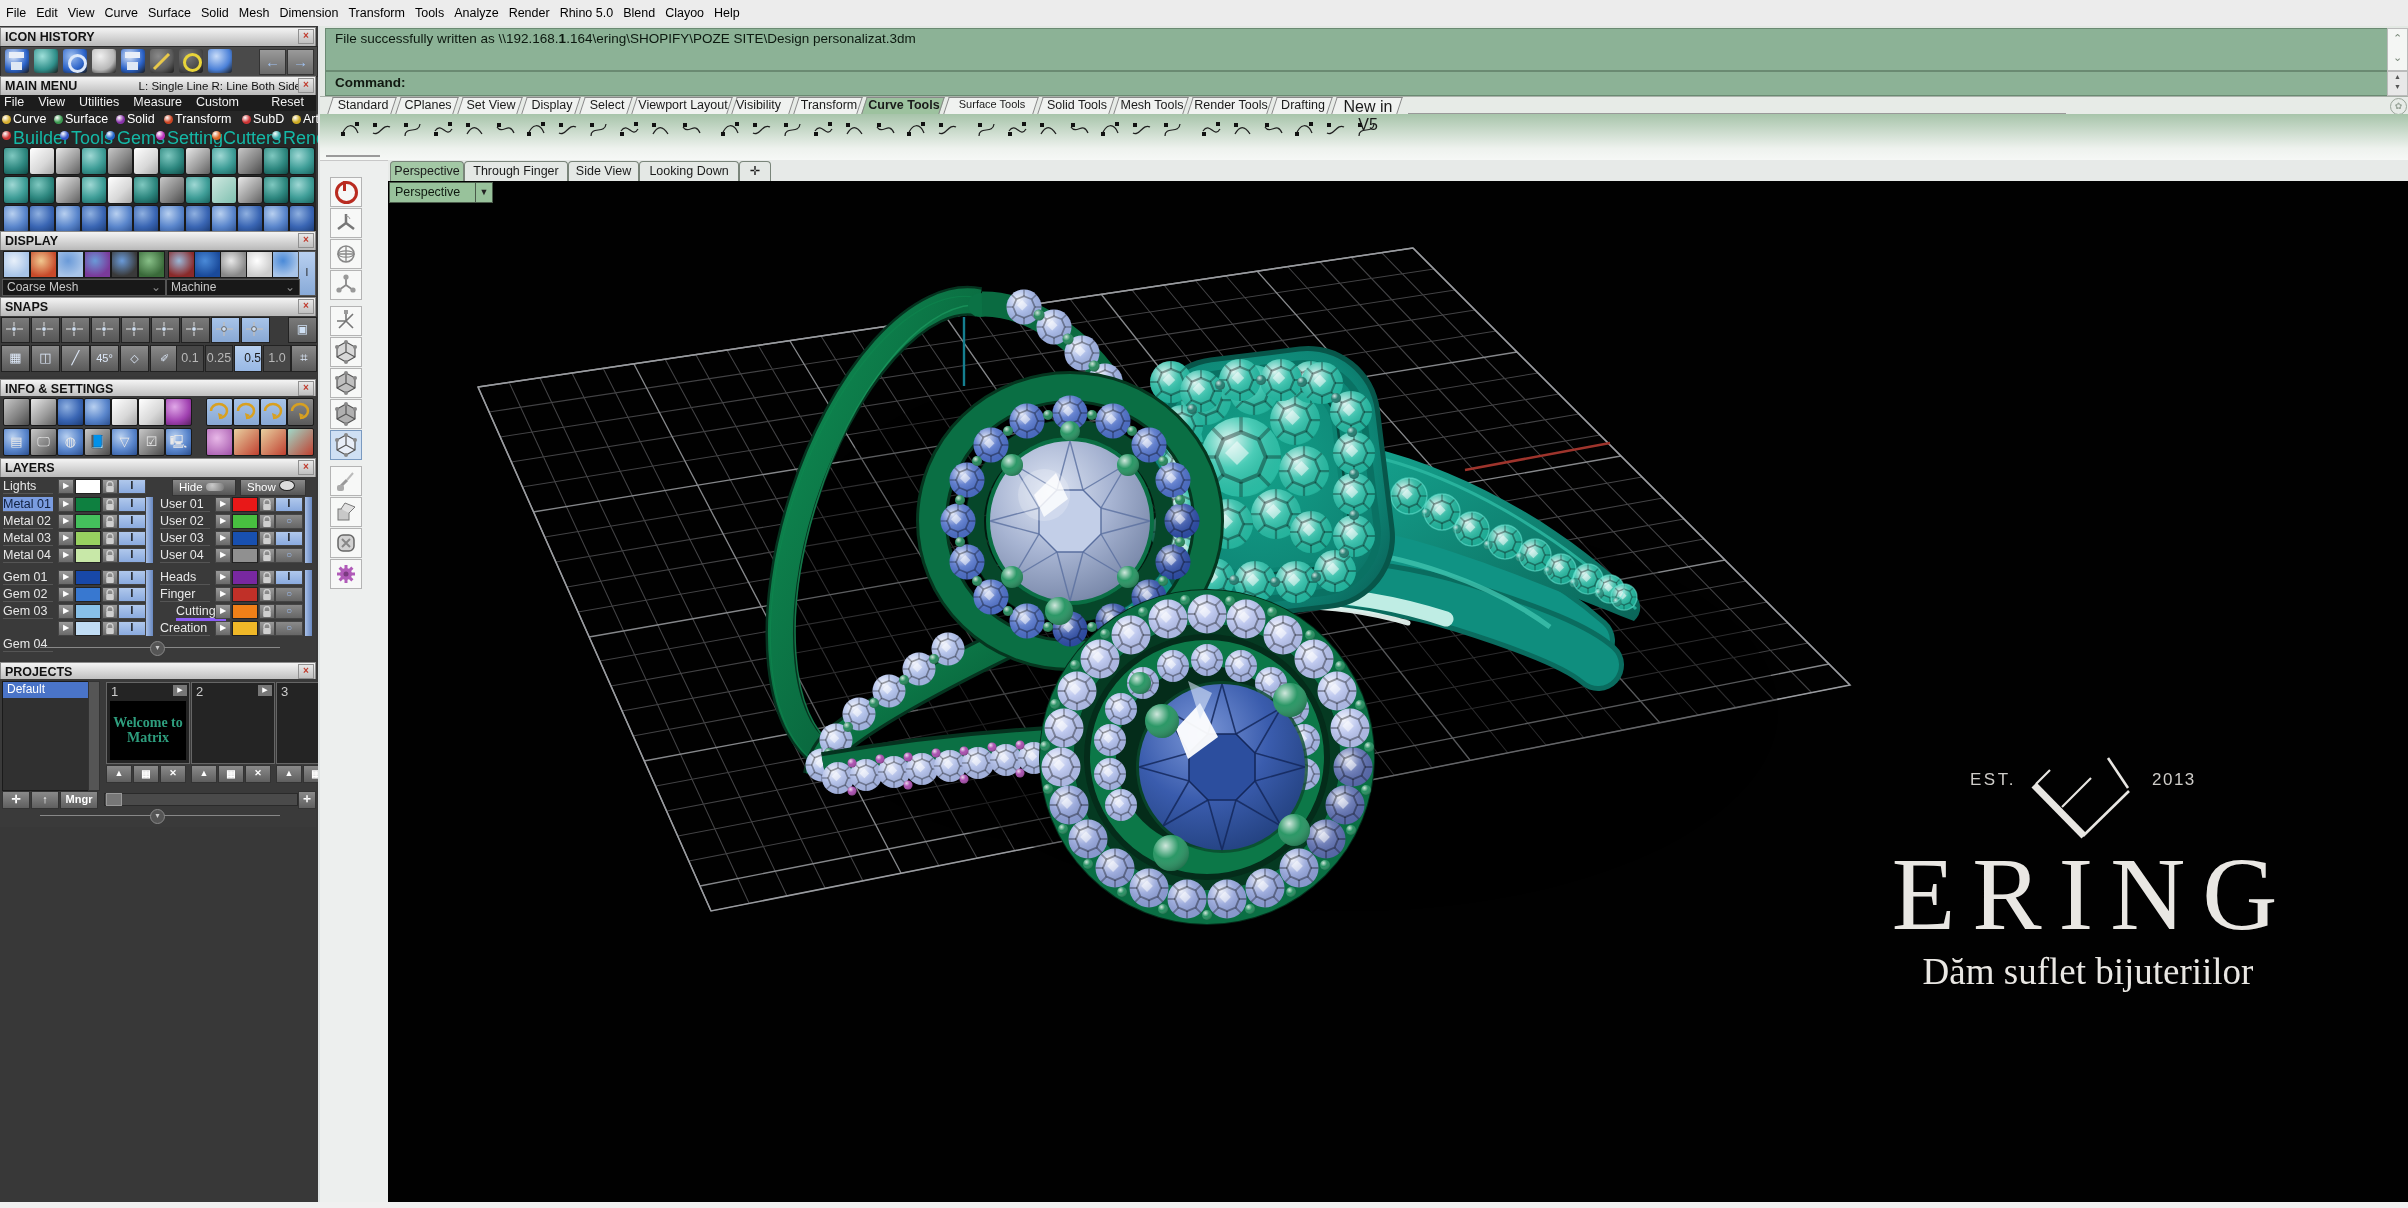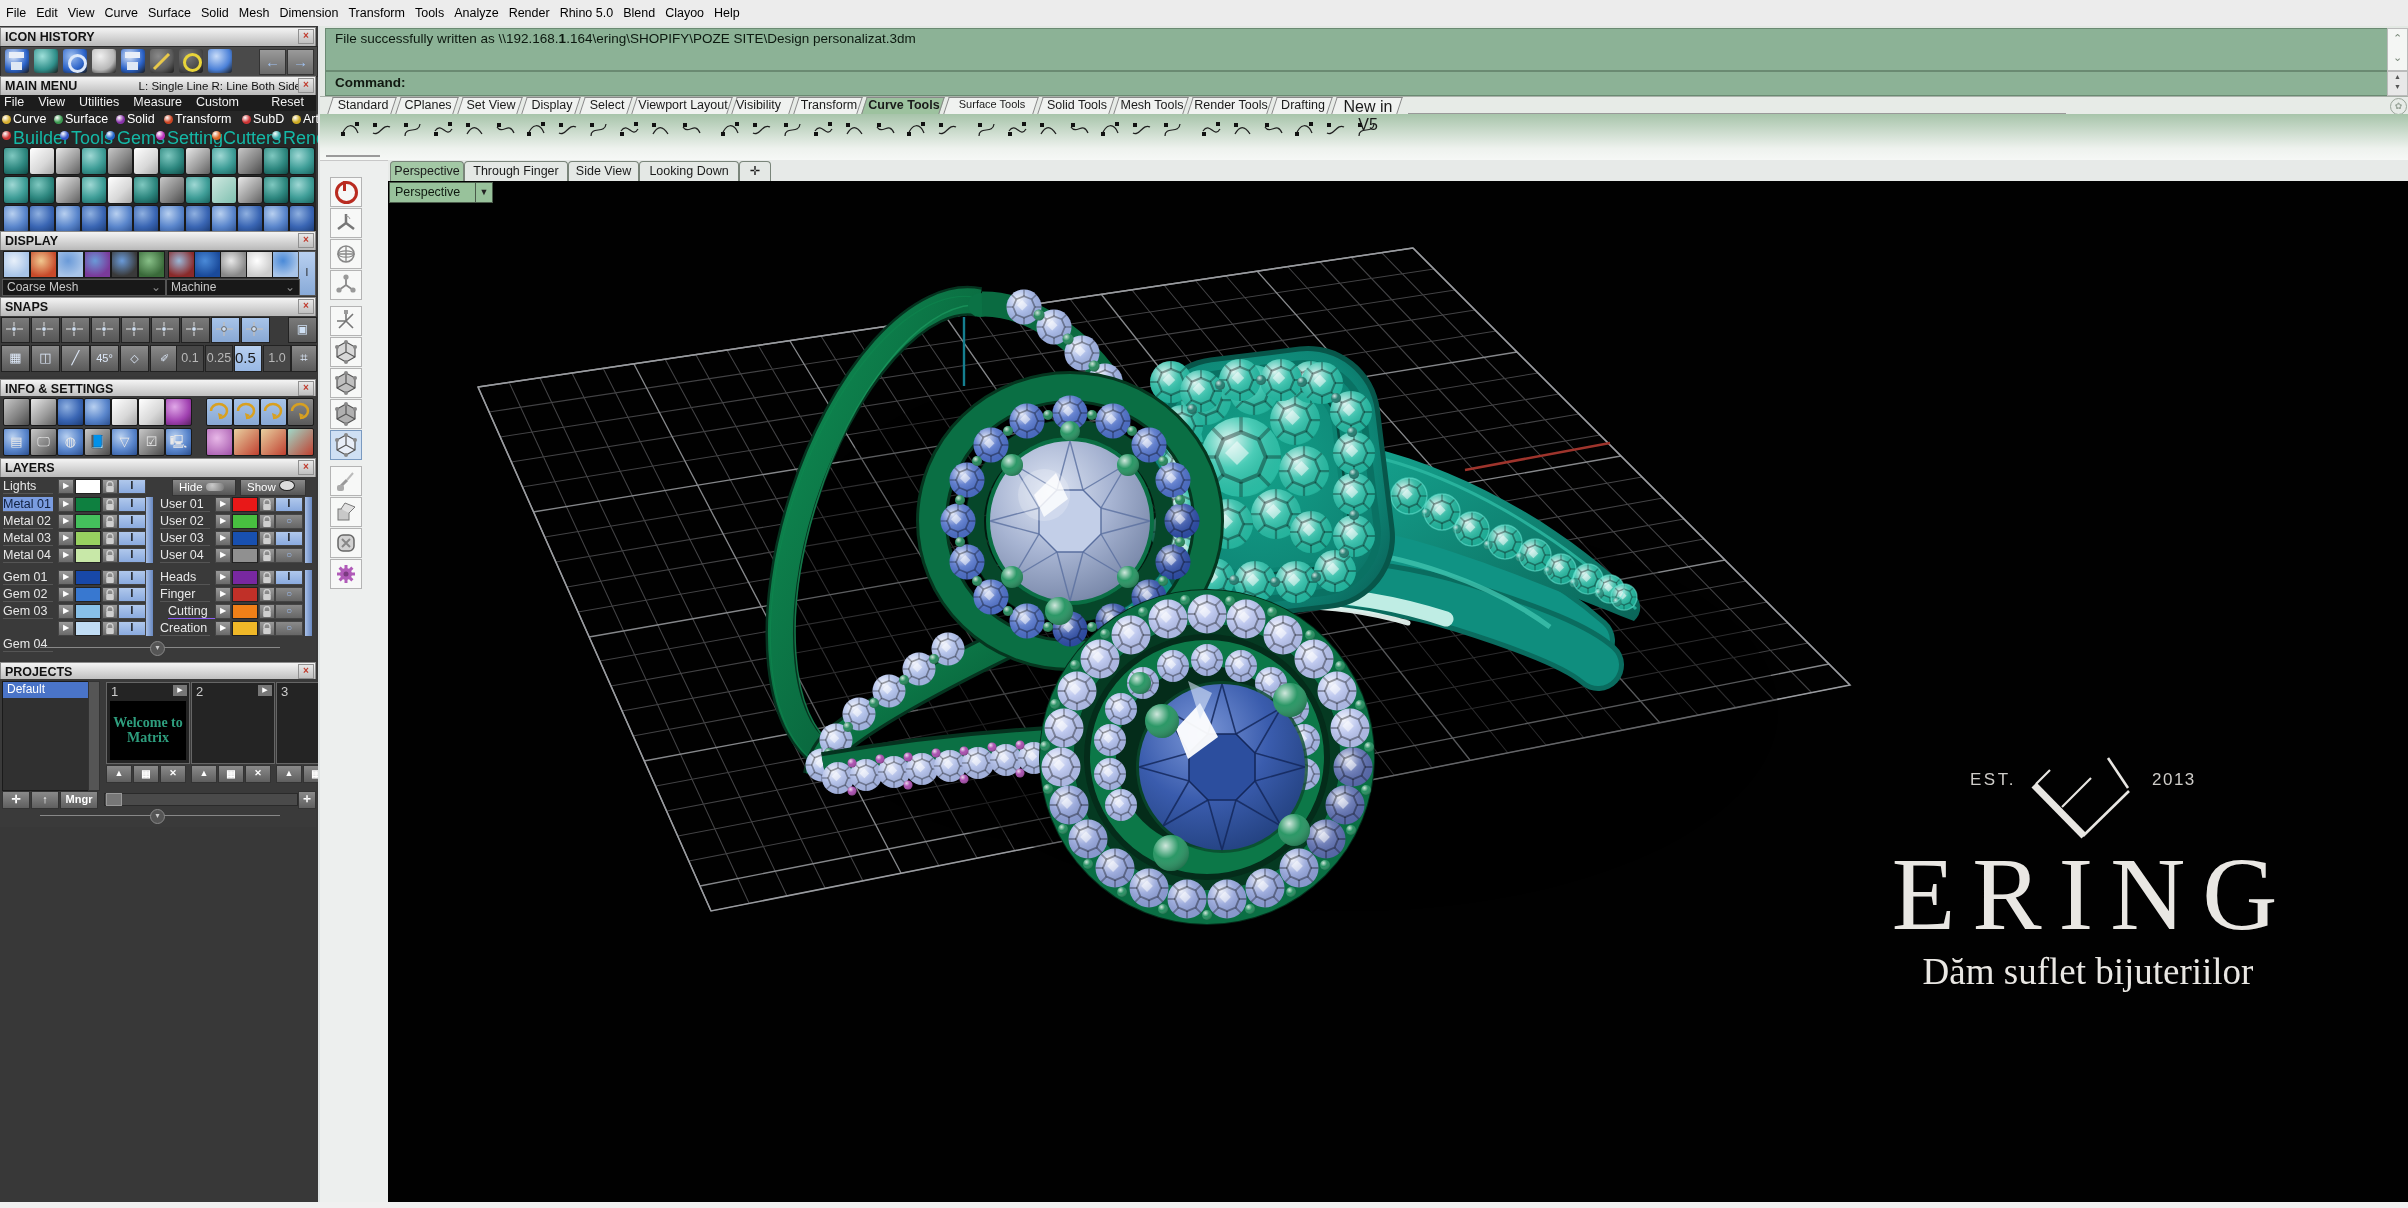--- a/index.html
+++ b/index.html
@@ -806,21 +806,21 @@
         </svg></span>
       <span style="position:absolute;left:288px;top:1px;width:27px;height:24px;background:linear-gradient(#7a7a7a,#565656);border:1px solid #222;text-align:center;color:#cfe0f4;line-height:23px;font-size:12px">▣</span>
       <span style="position:absolute;left:1px;top:29px;width:27px;height:25px;background:linear-gradient(#8a8a8a,#5a5a5a);border:1px solid #222;text-align:center;color:#dde8f8;font-size:13px;line-height:24px">▦</span>
       <span style="position:absolute;left:31px;top:29px;width:27px;height:25px;background:linear-gradient(#8a8a8a,#5a5a5a);border:1px solid #222;text-align:center;color:#dde8f8;font-size:13px;line-height:24px">◫</span>
       <span style="position:absolute;left:61px;top:29px;width:27px;height:25px;background:linear-gradient(#8a8a8a,#5a5a5a);border:1px solid #222;text-align:center;color:#dde8f8;font-size:13px;line-height:24px">╱</span>
       <span style="position:absolute;left:90px;top:29px;width:27px;height:25px;background:linear-gradient(#8a8a8a,#5a5a5a);border:1px solid #222;text-align:center;color:#dde8f8;font-size:11px;line-height:24px">45°</span>
       <span style="position:absolute;left:120px;top:29px;width:27px;height:25px;background:linear-gradient(#8a8a8a,#5a5a5a);border:1px solid #222;text-align:center;color:#dde8f8;font-size:11px;line-height:24px">◇</span>
       <span style="position:absolute;left:150px;top:29px;width:27px;height:25px;background:linear-gradient(#8a8a8a,#5a5a5a);border:1px solid #222;text-align:center;color:#dde8f8;font-size:11px;line-height:24px">✐</span>
       <span style="position:absolute;left:176px;top:29px;width:26px;height:25px;background:#474747;border:1px solid #222;color:#b8b8b8;font-size:12.5px;text-align:center;line-height:24px">0.1</span>
       <span style="position:absolute;left:205px;top:29px;width:26px;height:25px;background:#474747;border:1px solid #222;color:#b8b8b8;font-size:12.5px;text-align:center;line-height:24px">0.25</span>
-      <span style="position:absolute;left:234px;top:29px;width:26px;height:25px;background:linear-gradient(#b8d0f0,#98b8e4);border:1px solid #222;color:#1a1a1a;font-size:15px;text-align:left;line-height:24px">0.5</span>
+      <span style="position:absolute;left:234px;top:29px;width:26px;height:25px;background:linear-gradient(#b8d0f0,#98b8e4);border:1px solid #222;color:#1a1a1a;font-size:12px;text-align:right;line-height:24px">0.5</span>
       <span style="position:absolute;left:263px;top:29px;width:26px;height:25px;background:#474747;border:1px solid #222;color:#b8b8b8;font-size:12.5px;text-align:center;line-height:24px">1.0</span>
       <span style="position:absolute;left:291px;top:29px;width:24px;height:25px;background:linear-gradient(#8a8a8a,#5a5a5a);border:1px solid #222;text-align:center;color:#dde8f8;font-size:13px;line-height:24px">⌗</span>
     </div>
     <div style="position:absolute;left:0;top:353px;width:316px">
       <div style="position:relative;height:18px;background:linear-gradient(#f4f4f4,#b9b9b9);border:1px solid #8a8a8a;display:flex;align-items:center;font-weight:bold;font-size:12.5px;color:#111;padding-left:4px">INFO &amp; SETTINGS<span style="position:absolute;right:1px;top:1px;width:14px;height:13px;background:linear-gradient(#e8e8e8,#c0c0c0);border:1px solid #909090;color:#c03a2c;font-weight:bold;font-size:10px;text-align:center;line-height:12px">×</span></div>
     </div>
     <div style="position:absolute;left:0;top:370px;width:316px;height:62px;background:#3a3a3a">
       <span style="position:absolute;left:3px;top:2px;width:25px;height:26px;background:linear-gradient(135deg,#c8c8c8,#808080 60%,#4a4a4a);border:1px solid #191919;border-radius:2px"></span>
       <span style="position:absolute;left:30px;top:2px;width:25px;height:26px;background:linear-gradient(135deg,#e8e8e8,#9a9a9a 60%,#606060);border:1px solid #191919;border-radius:2px"></span>
       <span style="position:absolute;left:57px;top:2px;width:25px;height:26px;background:radial-gradient(circle at 35% 30%, #8fb0e0, #3a66b4 55%, #1a3a74);border:1px solid #191919;border-radius:2px"></span>
@@ -1006,21 +1006,21 @@
         <span style="position:absolute;left:0;top:0;width:50px;border-bottom:1px solid #555">Finger</span>
         <span style="position:absolute;left:55px;top:0;width:14px;height:13px;background:linear-gradient(#9a9a9a,#6a6a6a);border:1px solid #444;color:#fff;font-size:8px;text-align:center;line-height:12px">▶</span>
         <span style="position:absolute;left:72px;top:0;width:24px;height:13px;background:#c03028;border:1px solid #222"></span>
         <span style="position:absolute;left:99px;top:0;width:14px;height:13px;background:linear-gradient(#9a9a9a,#6a6a6a);border:1px solid #444;text-align:center;line-height:10px"><svg width="10" height="12" viewBox="0 0 10 12" style="margin-top:1px">
             <path d="M2,5V3.5A3,3 0 0 1 8,3.5V5" stroke="#cfcfcf" stroke-width="1.4" fill="none"></path>
             <rect x="1.2" y="5" width="7.6" height="6" rx="1" fill="#cfcfcf"></rect>
           </svg></span>
         <span style="position:absolute;left:115px;top:0;width:26px;height:13px;background:linear-gradient(#8a8a8a,#666);border:1px solid #444;color:#9ab8e8;text-align:center;line-height:11px;font-size:10px">○</span>
       </div>
       <div style="position:absolute;left:160px;top:127px;width:150px;height:15px">
-        <span style="position:absolute;left:8px;top:0;width:50px;border-bottom:1px solid #8b5cf6">Cutting</span>
+        <span style="position:absolute;left:16px;top:0;width:50px;border-bottom:3px solid #8b5cf6">Cutting</span>
         <span style="position:absolute;left:55px;top:0;width:14px;height:13px;background:linear-gradient(#9a9a9a,#6a6a6a);border:1px solid #444;color:#fff;font-size:8px;text-align:center;line-height:12px">▶</span>
         <span style="position:absolute;left:72px;top:0;width:24px;height:13px;background:#f08018;border:1px solid #222"></span>
         <span style="position:absolute;left:99px;top:0;width:14px;height:13px;background:linear-gradient(#9a9a9a,#6a6a6a);border:1px solid #444;text-align:center;line-height:10px"><svg width="10" height="12" viewBox="0 0 10 12" style="margin-top:1px">
             <path d="M2,5V3.5A3,3 0 0 1 8,3.5V5" stroke="#cfcfcf" stroke-width="1.4" fill="none"></path>
             <rect x="1.2" y="5" width="7.6" height="6" rx="1" fill="#cfcfcf"></rect>
           </svg></span>
         <span style="position:absolute;left:115px;top:0;width:26px;height:13px;background:linear-gradient(#8a8a8a,#666);border:1px solid #444;color:#9ab8e8;text-align:center;line-height:11px;font-size:10px">○</span>
       </div>
       <div style="position:absolute;left:160px;top:144px;width:150px;height:15px">
         <span style="position:absolute;left:0;top:0;width:50px;border-bottom:1px solid #555">Creation</span>

